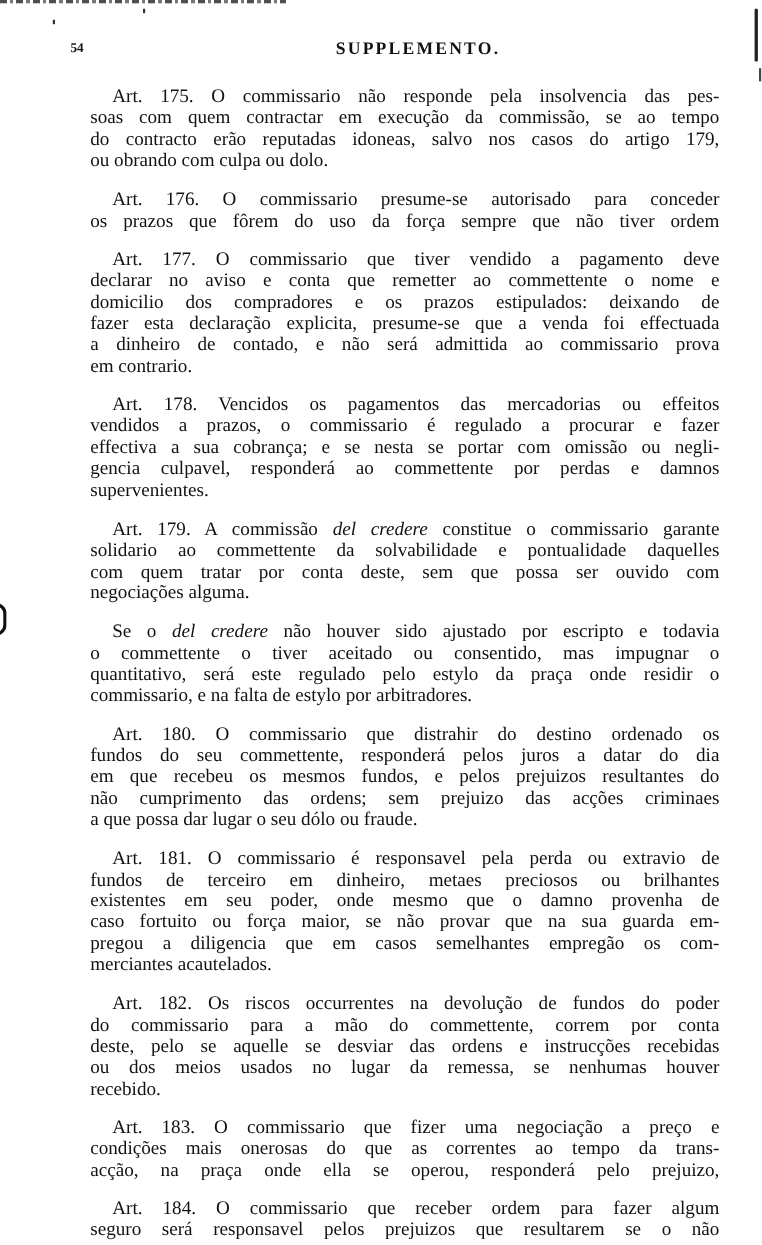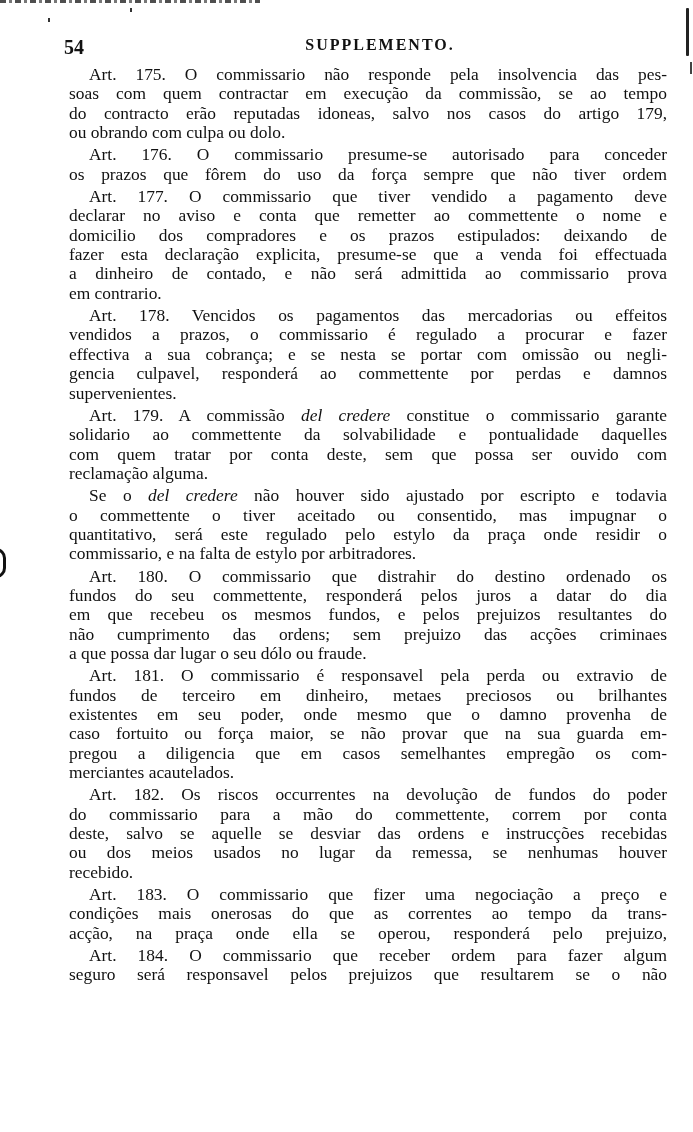--- a/index.html
+++ b/index.html
@@ -52,42 +52,42 @@
     .header {
       position: absolute;
       left: 64px; top: 36px;
       width: 612px;
       height: 22px;
     }
     .page-number {
       position: absolute;
       left: 0; top: 0;
       font-weight: bold;
-      font-size: 20px;
+      font-size: 12px;
     }
     .running-head {
       position: absolute;
       left: 0; right: 0; top: 0;
       text-align: center;
       font-weight: bold;
       font-size: 16px;
       letter-spacing: 2px;
       padding-left: 20px;
     }
     .body-text {
       position: absolute;
       left: 66px;
       top: 62px;
       width: 604px;
       font-size: 17.4px;
       line-height: 19.35px;
       text-align: justify;
     }
     .para {
-      margin: 3px;
+      margin: 16px;
       text-indent: 20px;
     }
     .line {
       display: block;
       text-align: justify;
       text-align-last: justify;
       white-space: nowrap;
       overflow: visible;
       text-indent: 0;
     }
@@ -134,21 +134,21 @@
       <span class="line first">Art. 178. Vencidos os pagamentos das mercadorias ou effeitos</span>
       <span class="line">vendidos a prazos, o commissario é regulado a procurar e fazer</span>
       <span class="line">effectiva a sua cobrança; e se nesta se portar com omissão ou negli-</span>
       <span class="line">gencia culpavel, responderá ao commettente por perdas e damnos</span>
       <span class="line last">supervenientes.</span>
     </div>
     <div class="para">
       <span class="line first">Art. 179. A commissão <em>del credere</em> constitue o commissario garante</span>
       <span class="line">solidario ao commettente da solvabilidade e pontualidade daquelles</span>
       <span class="line">com quem tratar por conta deste, sem que possa ser ouvido com</span>
-      <span class="line last">reclamação alguma.</span>
+      <span class="line last">negociações alguma.</span>
     </div>
     <div class="para">
       <span class="line first">Se o <em>del credere</em> não houver sido ajustado por escripto e todavia</span>
       <span class="line">o commettente o tiver aceitado ou consentido, mas impugnar o</span>
       <span class="line">quantitativo, será este regulado pelo estylo da praça onde residir o</span>
       <span class="line last">commissario, e na falta de estylo por arbitradores.</span>
     </div>
     <div class="para">
       <span class="line first">Art. 180. O commissario que distrahir do destino ordenado os</span>
       <span class="line">fundos do seu commettente, responderá pelos juros a datar do dia</span>
@@ -160,21 +160,21 @@
       <span class="line first">Art. 181. O commissario é responsavel pela perda ou extravio de</span>
       <span class="line">fundos de terceiro em dinheiro, metaes preciosos ou brilhantes</span>
       <span class="line">existentes em seu poder, onde mesmo que o damno provenha de</span>
       <span class="line">caso fortuito ou força maior, se não provar que na sua guarda em-</span>
       <span class="line">pregou a diligencia que em casos semelhantes empregão os com-</span>
       <span class="line last">merciantes acautelados.</span>
     </div>
     <div class="para">
       <span class="line first">Art. 182. Os riscos occurrentes na devolução de fundos do poder</span>
       <span class="line">do commissario para a mão do commettente, correm por conta</span>
-      <span class="line">deste, salvo se aquelle se desviar das ordens e instrucções recebidas</span>
+      <span class="line">deste, pelo se aquelle se desviar das ordens e instrucções recebidas</span>
       <span class="line">ou dos meios usados no lugar da remessa, se nenhumas houver</span>
       <span class="line last">recebido.</span>
     </div>
     <div class="para">
       <span class="line first">Art. 183. O commissario que fizer uma negociação a preço e</span>
       <span class="line">condições mais onerosas do que as correntes ao tempo da trans-</span>
       <span class="line">acção, na praça onde ella se operou, responderá pelo prejuizo,</span>
     </div>
     <div class="para">
       <span class="line first">Art. 184. O commissario que receber ordem para fazer algum</span>

